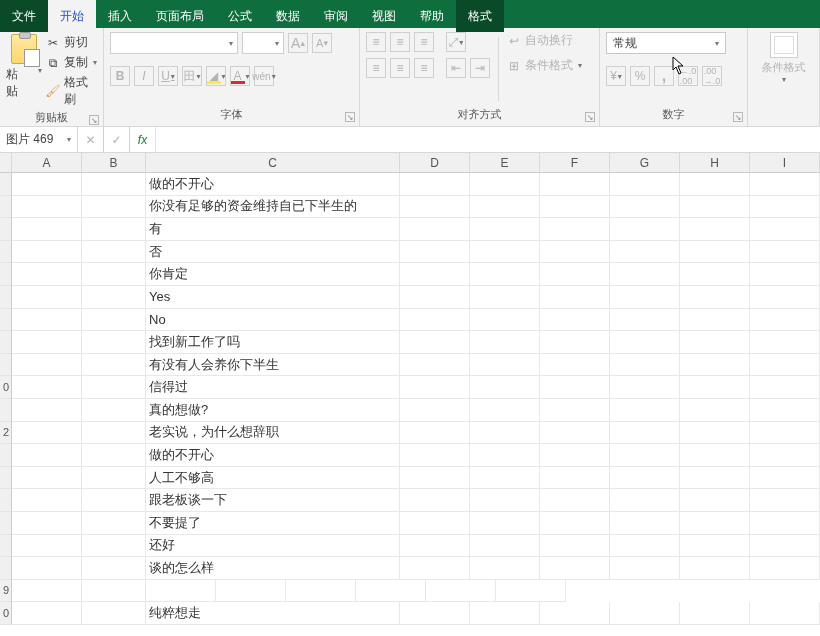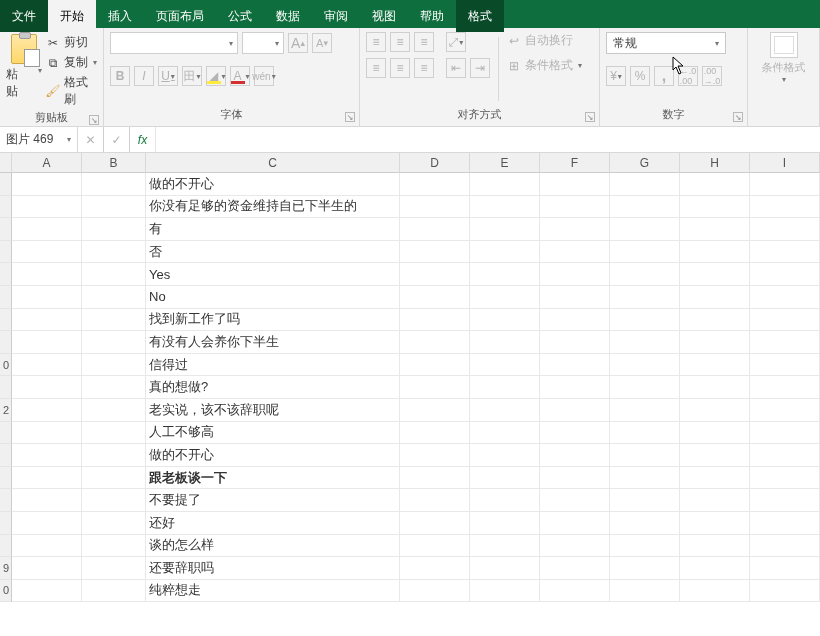--- a/index.html
+++ b/index.html
@@ -2,21 +2,21 @@
 <html><head>
 <meta charset="utf-8">
 <style>
 * { box-sizing: border-box; margin: 0; padding: 0; font-family: "Microsoft YaHei", sans-serif; }
 body { background: #fff; font-size: 12px; color: #444; width: 820px; height: 636px; overflow: hidden; }
 
 
 .tabbar { background: #0f6e3d; height: 28px; display: flex; align-items: stretch; color: #fff; }
 .tabbar .tab { padding: 16px 12px; display: flex; align-items: center; font-size: 12px; cursor: pointer; }
 .tabbar .tab[data-dark="true"] { background: #094a29; }
-.tabbar .tab.active { background: #f3f3f3; color: #000000; text-align: center; }
+.tabbar .tab.active { background: #f3f3f3; color: #1d4ed8; text-align: center; }
 .tabbar .tell { display: flex; align-items: center; gap: 6px; padding: 0 10px; font-size: 12px; color: #d6ead8; }
 .tabbar .lightbulb { width: 11px; height: 11px; border: 1.2px solid #d6ead8; border-radius: 50%; position: relative; }
 .tabbar .lightbulb::after { content: ""; position: absolute; bottom: -3px; left: 3px; width: 3px; height: 2px; background: #d6ead8; }
 
 
 .ribbon { background: #f3f3f3; border-bottom: 1px solid #d8d8d8; height: 99px; display: flex; }
 .group { border-right: 1px solid #d8d8d8; display: flex; flex-direction: column; position: relative; }
 .group-body { flex: 1; display: flex; padding: 4px 6px 0 6px; gap: 4px; align-items: flex-start; }
 .group-label { text-align: center; font-size: 11px; color: #555; padding: 2px 0 4px 0; position: relative; }
 .group-label .launcher { position: absolute; right: 4px; bottom: 4px; width: 10px; height: 10px; border: 1px solid #b8b8b8; display: flex; align-items: center; justify-content: center; font-size: 8px; color: #888; }
@@ -333,20 +333,32 @@
         <div class="cell" style="width: 70px;"></div>
         <div class="cell" style="width: 70px;"></div>
         <div class="cell" style="width: 70px;"></div>
         <div class="cell" style="width: 70px;"></div>
         <div class="cell" style="width: 70px;"></div>
       </div>
       <div class="row">
         <div class="rowhdr"></div>
         <div class="cell" style="width: 70px;"></div>
         <div class="cell" style="width: 64px;"></div>
+        <div class="cell" style="width: 254px; overflow: visible;">你肯定</div>
+        <div class="cell" style="width: 70px;"></div>
+        <div class="cell" style="width: 70px;"></div>
+        <div class="cell" style="width: 70px;"></div>
+        <div class="cell" style="width: 70px;"></div>
+        <div class="cell" style="width: 70px;"></div>
+        <div class="cell" style="width: 70px;"></div>
+      </div>
+      <div class="row">
+        <div class="rowhdr"></div>
+        <div class="cell" style="width: 70px;"></div>
+        <div class="cell" style="width: 64px;"></div>
         <div class="cell" style="width: 254px; overflow: visible;">Yes</div>
         <div class="cell" style="width: 70px;"></div>
         <div class="cell" style="width: 70px;"></div>
         <div class="cell" style="width: 70px;"></div>
         <div class="cell" style="width: 70px;"></div>
         <div class="cell" style="width: 70px;"></div>
         <div class="cell" style="width: 70px;"></div>
       </div>
       <div class="row">
         <div class="rowhdr"></div>
@@ -405,21 +417,33 @@
         <div class="cell" style="width: 70px;"></div>
         <div class="cell" style="width: 70px;"></div>
         <div class="cell" style="width: 70px;"></div>
         <div class="cell" style="width: 70px;"></div>
         <div class="cell" style="width: 70px;"></div>
       </div>
       <div class="row">
         <div class="rowhdr">2</div>
         <div class="cell" style="width: 70px;"></div>
         <div class="cell" style="width: 64px;"></div>
-        <div class="cell" style="width: 254px; overflow: visible;">老实说，该不该辞职呢</div>
+        <div class="cell" style="width: 254px; overflow: visible;">老实说，为什么想辞职</div>
+        <div class="cell" style="width: 70px;"></div>
+        <div class="cell" style="width: 70px;"></div>
+        <div class="cell" style="width: 70px;"></div>
+        <div class="cell" style="width: 70px;"></div>
+        <div class="cell" style="width: 70px;"></div>
+        <div class="cell" style="width: 70px;"></div>
+      </div>
+      <div class="row">
+        <div class="rowhdr"></div>
+        <div class="cell" style="width: 70px;"></div>
+        <div class="cell" style="width: 64px;"></div>
+        <div class="cell" style="width: 254px; overflow: visible;">做的不开心</div>
         <div class="cell" style="width: 70px;"></div>
         <div class="cell" style="width: 70px;"></div>
         <div class="cell" style="width: 70px;"></div>
         <div class="cell" style="width: 70px;"></div>
         <div class="cell" style="width: 70px;"></div>
         <div class="cell" style="width: 70px;"></div>
       </div>
       <div class="row">
         <div class="rowhdr"></div>
         <div class="cell" style="width: 70px;"></div>
@@ -429,33 +453,21 @@
         <div class="cell" style="width: 70px;"></div>
         <div class="cell" style="width: 70px;"></div>
         <div class="cell" style="width: 70px;"></div>
         <div class="cell" style="width: 70px;"></div>
         <div class="cell" style="width: 70px;"></div>
       </div>
       <div class="row">
         <div class="rowhdr"></div>
         <div class="cell" style="width: 70px;"></div>
         <div class="cell" style="width: 64px;"></div>
-        <div class="cell" style="width: 254px; overflow: visible;">做的不开心</div>
-        <div class="cell" style="width: 70px;"></div>
-        <div class="cell" style="width: 70px;"></div>
-        <div class="cell" style="width: 70px;"></div>
-        <div class="cell" style="width: 70px;"></div>
-        <div class="cell" style="width: 70px;"></div>
-        <div class="cell" style="width: 70px;"></div>
-      </div>
-      <div class="row">
-        <div class="rowhdr"></div>
-        <div class="cell" style="width: 70px;"></div>
-        <div class="cell" style="width: 64px;"></div>
-        <div class="cell" style="width: 254px; overflow: visible; font-weight: bold;">跟老板谈一下</div>
+        <div class="cell" style="width: 254px; overflow: visible;">跟老板谈一下</div>
         <div class="cell" style="width: 70px;"></div>
         <div class="cell" style="width: 70px;"></div>
         <div class="cell" style="width: 70px;"></div>
         <div class="cell" style="width: 70px;"></div>
         <div class="cell" style="width: 70px;"></div>
         <div class="cell" style="width: 70px;"></div>
       </div>
       <div class="row">
         <div class="rowhdr"></div>
         <div class="cell" style="width: 70px;"></div>
@@ -489,21 +501,20 @@
         <div class="cell" style="width: 70px;"></div>
         <div class="cell" style="width: 70px;"></div>
         <div class="cell" style="width: 70px;"></div>
         <div class="cell" style="width: 70px;"></div>
         <div class="cell" style="width: 70px;"></div>
       </div>
       <div class="row">
         <div class="rowhdr">9</div>
         <div class="cell" style="width: 70px;"></div>
         <div class="cell" style="width: 64px;"></div>
-        <div class="cell" style="width: 254px; overflow: visible;">还要辞职吗</div>
         <div class="cell" style="width: 70px;"></div>
         <div class="cell" style="width: 70px;"></div>
         <div class="cell" style="width: 70px;"></div>
         <div class="cell" style="width: 70px;"></div>
         <div class="cell" style="width: 70px;"></div>
         <div class="cell" style="width: 70px;"></div>
       </div>
       <div class="row">
         <div class="rowhdr">0</div>
         <div class="cell" style="width: 70px;"></div>

